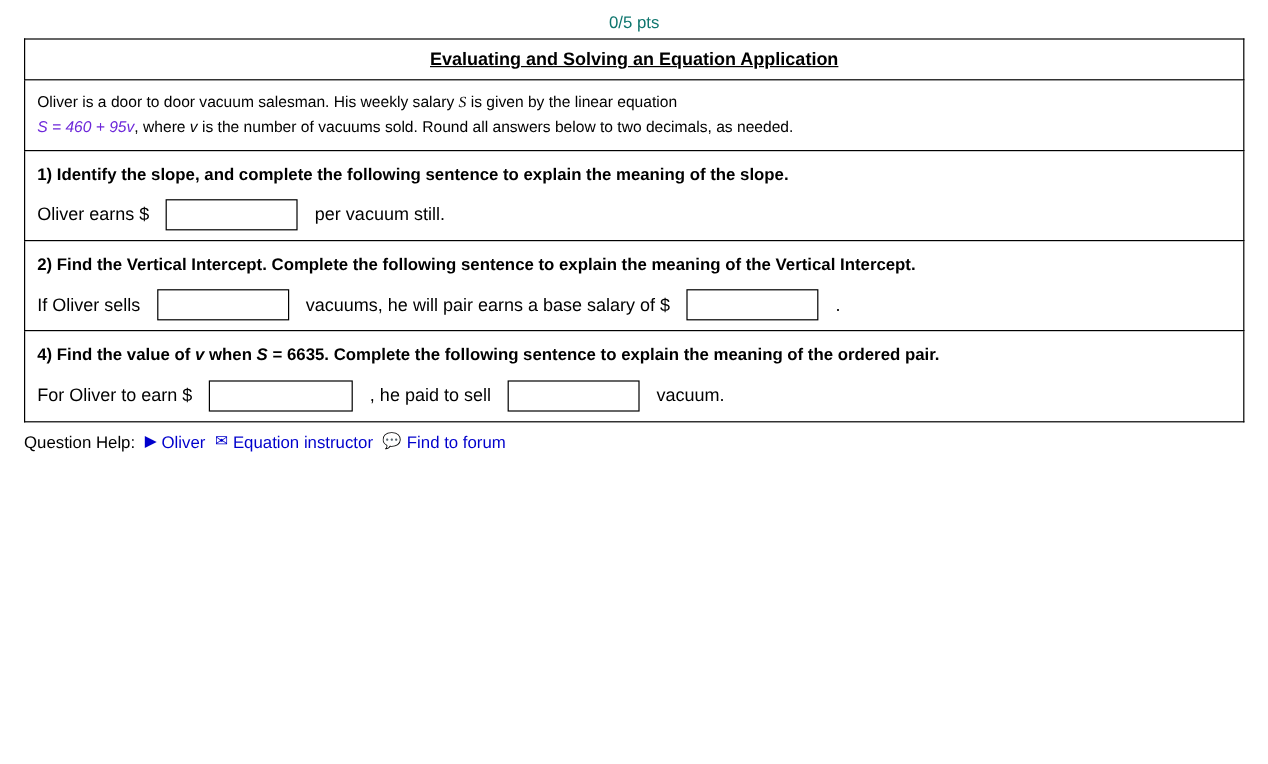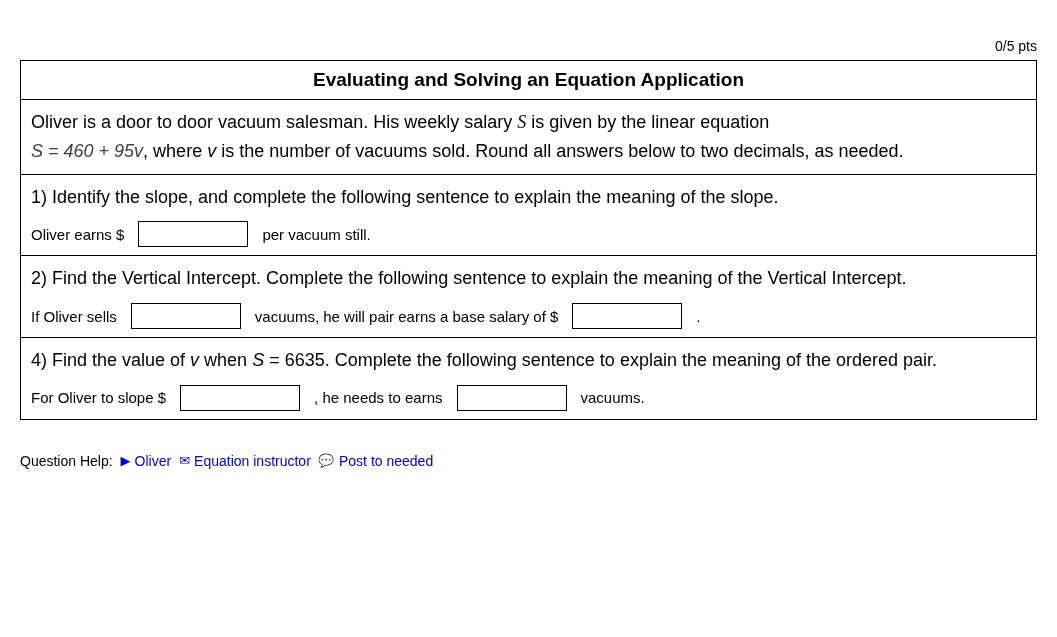--- a/index.html
+++ b/index.html
@@ -27,42 +27,44 @@
     .main-table td,
     .main-table th {
       border: 1px solid #000;
       padding: 8px 10px;
       vertical-align: top;
     }
 
     .title-row {
       text-align: center;
       font-weight: bold;
-      font-size: 19px;
+      font-size: 15px;
       padding: 8px 10px;
+      text-decoration: underline;
     }
 
     .problem-text {
-      font-size: 18px;
+      font-size: 13px;
       line-height: 1.6;
     }
 
     .math-red {
-      color: #404040;
+      color: #6d28d9;
       font-style: italic;
     }
 
     .question-section {
       padding: 8px 10px;
     }
 
     .question-label {
-      font-size: 18px;
+      font-size: 14px;
       line-height: 1.6;
       margin-bottom: 10px;
+      font-weight: bold;
     }
 
     .answer-row {
       display: flex;
       align-items: center;
       flex-wrap: wrap;
       gap: 14px;
       font-size: 15px;
       margin-top: 6px;
     }
@@ -80,45 +82,44 @@
       width: 120px;
     }
 
     .footer {
       display: flex;
       align-items: center;
       gap: 8px;
       padding: 8px 0 0 0;
       font-size: 14px;
       color: #000;
-      margin-top: 25px;
+      margin-top: 0;
       text-align: center;
     }
 
     .footer-link {
       color: #0000cc;
       text-decoration: none;
       cursor: pointer;
       display: flex;
       align-items: center;
       gap: 4px;
     }
 
     .footer-icon {
       display: inline-block;
       font-size: 13px;
     }
 
     .top-bar {
       display: flex;
-      justify-content: flex-end;
+      justify-content: center;
       margin-bottom: 6px;
       font-size: 14px;
-      color: #000000;
-      margin-top: 28px;
+      color: #0f766e;
     }
 
     .inline-math {
       font-style: italic;
     }
 
     span.eq {
       font-family: 'Times New Roman', serif;
       font-style: italic;
     }
@@ -168,38 +169,38 @@
     </td>
   </tr>
 
 
   <tr>
     <td class="question-section">
       <div class="question-label">
         4) Find the value of <span class="inline-math"><i>v</i></span> when <span class="inline-math"><i>S</i></span> = 6635. Complete the following sentence to explain the meaning of the ordered pair.
       </div>
       <div class="answer-row">
-        <span>For Oliver to slope $</span>
+        <span>For Oliver to earn $</span>
         <input class="answer-input answer-input-wide" type="text" style="">
-        <span>, he needs to earns</span>
-        <input class="answer-input" type="text" style="">
-        <span>vacuums.</span>
+        <span>, he paid to sell</span>
+        <input class="answer-input" type="text" style="">
+        <span>vacuum.</span>
       </div>
     </td>
   </tr>
 </tbody>
   </table>
 
 <div class="footer">
   <span>Question Help:</span>
   <a class="footer-link">
     <span class="footer-icon">▶</span>
     <span>Oliver</span>
   </a>
   <a class="footer-link">
     <span class="footer-icon">✉</span>
     <span>Equation instructor</span>
   </a>
   <a class="footer-link">
     <span class="footer-icon">💬</span>
-    <span>Post to needed</span>
+    <span>Find to forum</span>
   </a>
 </div>
 
 </body></html>

